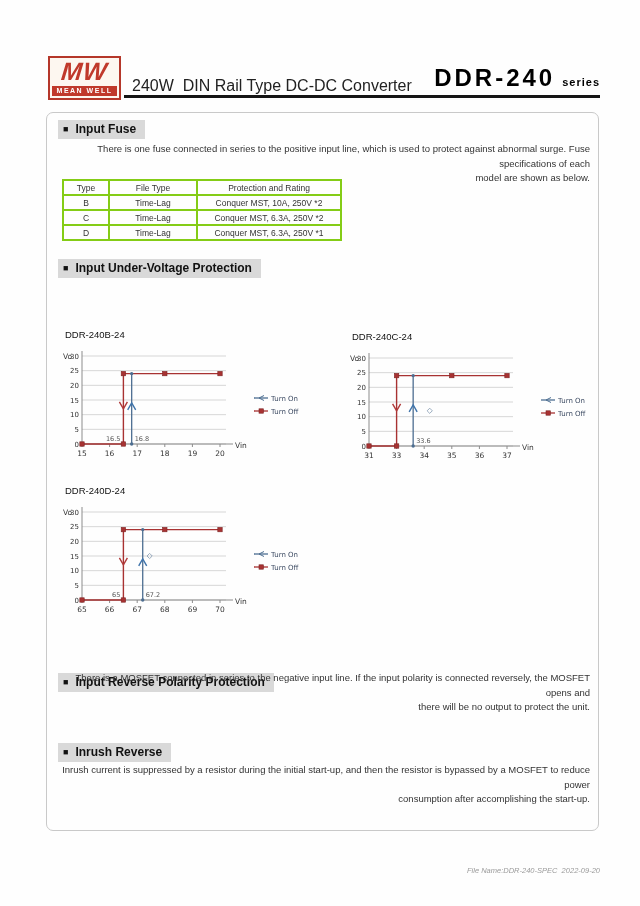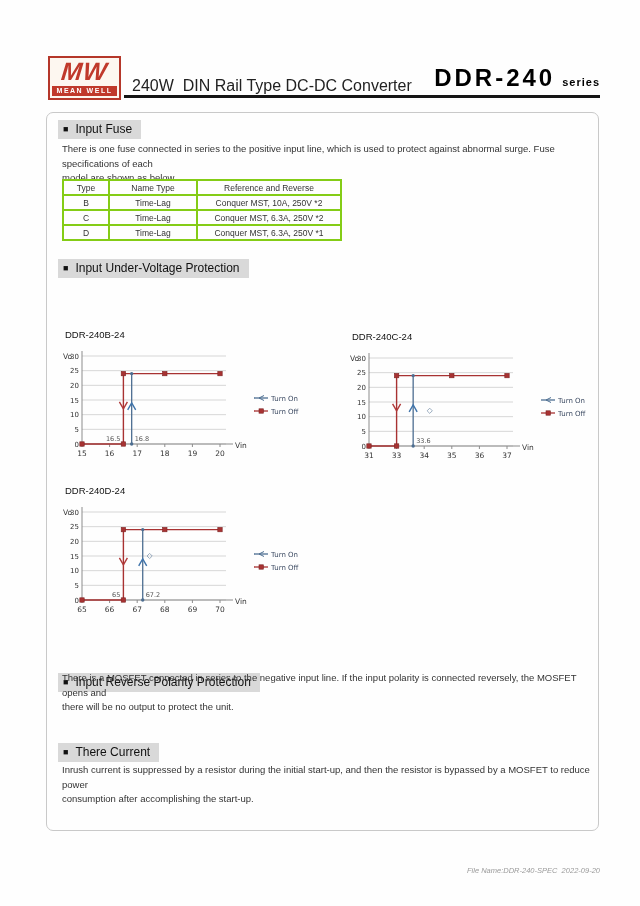--- a/index.html
+++ b/index.html
@@ -17,25 +17,25 @@
   .model{position:absolute;right:40px;top:64px;text-align:right;white-space:nowrap;}
   .model-name{font-size:24px;font-weight:bold;letter-spacing:3px;color:#000;}
   .model-series{font-size:11px;font-weight:bold;letter-spacing:1px;color:#000;margin-left:7px;}
   .header-rule{position:absolute;left:124px;top:95px;width:476px;height:3px;background:#151515;}
 
   
   .panel{position:absolute;left:46px;top:112px;width:553px;height:719px;
          border:1px solid #c9c9c9;border-radius:7px;box-sizing:border-box;}
 
   
-  .sec-title{position:absolute;left:58px;margin:0;font-size:12px;font-weight:normal;color:#111;
+  .sec-title{position:absolute;left:58px;margin:0;font-size:12px;font-weight:bold;color:#111;
              background:#d9d9d9;padding:2px 9px 3px 5px;white-space:nowrap;}
   .bullet{font-size:9px;margin-right:7px;vertical-align:1px;}
   .body-text{position:absolute;left:62px;width:528px;margin:0;font-size:9.5px;color:#333;
-             line-height:1.55;white-space:pre-line;}
+             line-height:1.55;white-space:pre-line;text-align:right;}
   #sec-fuse-title{top:120px}
   #sec-fuse-body{top:142px}
   #sec-uvp-title{top:259px}
   #sec-uvp-body{top:280px}
   #sec-rpp-title{top:673px}
   #sec-rpp-body{top:671px}
   #sec-inrush-title{top:743px}
   #sec-inrush-body{top:763px}
 
   
@@ -74,22 +74,22 @@
 
   <div class="panel"></div>
 
   <h2 class="sec-title" id="sec-fuse-title"><span class="bullet">■</span><span>Input Fuse</span></h2>
   <p class="body-text" id="sec-fuse-body">There is one fuse connected in series to the positive input line, which is used to protect against abnormal surge. Fuse specifications of each
 model are shown as below.</p>
   <table class="fuse-table">
       <thead>
         <tr>
           <th>Type</th>
-          <th>Name Type</th>
-          <th>Reference and Reverse</th>
+          <th>File Type</th>
+          <th>Protection and Rating</th>
         </tr>
       </thead>
       <tbody>
         <tr>
           <td>B</td>
           <td>Time-Lag</td>
           <td>Conquer MST, 10A, 250V *2</td>
         </tr>
         <tr>
           <td>C</td>
@@ -273,18 +273,18 @@
           <rect x="201" y="66.8" width="4.4" height="4.4" fill="#a83232" stroke="#7c2424" stroke-width="0.6"></rect>
           <text x="213" y="71.5" text-anchor="start" font-size="7" fill="#3c4a62">Turn Off</text>
         </svg>
       </div>
   </div>
 
   <h2 class="sec-title" id="sec-rpp-title"><span class="bullet">■</span><span>Input Reverse Polarity Protection</span></h2>
   <p class="body-text" id="sec-rpp-body">There is a MOSFET connected in series to the negative input line. If the input polarity is connected reversely, the MOSFET opens and
 there will be no output to protect the unit.</p>
 
-  <h2 class="sec-title" id="sec-inrush-title"><span class="bullet">■</span><span>There Current</span></h2>
+  <h2 class="sec-title" id="sec-inrush-title"><span class="bullet">■</span><span>Inrush Reverse</span></h2>
   <p class="body-text" id="sec-inrush-body">Inrush current is suppressed by a resistor during the initial start-up, and then the resistor is bypassed by a MOSFET to reduce power
 consumption after accomplishing the start-up.</p>
 
   <div class="footer">File Name:DDR-240-SPEC  2022-09-20</div>
 </div>
 
 </body></html>

